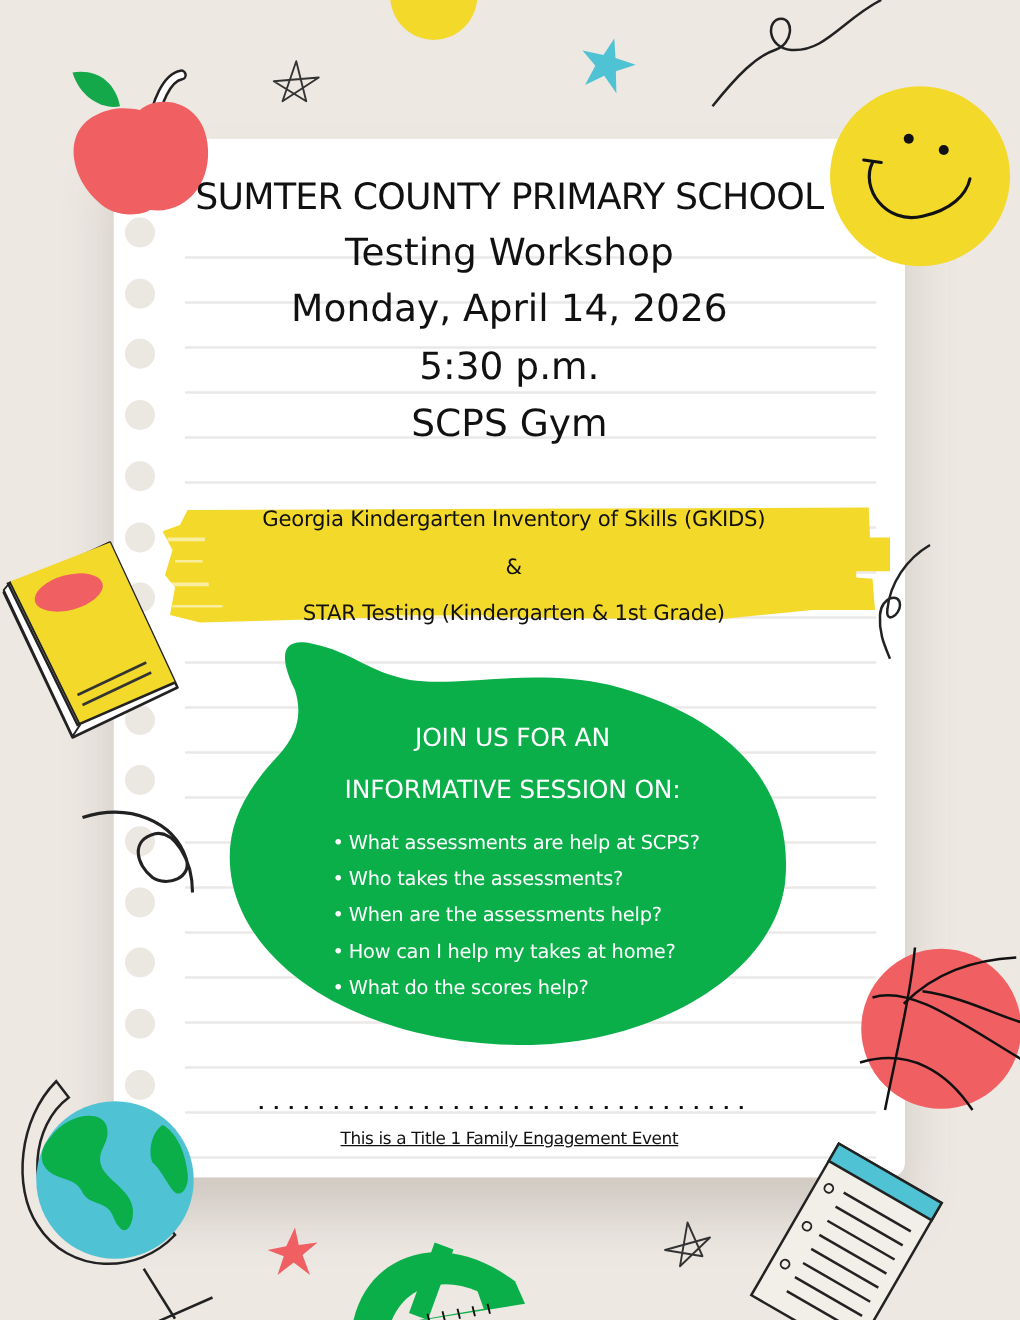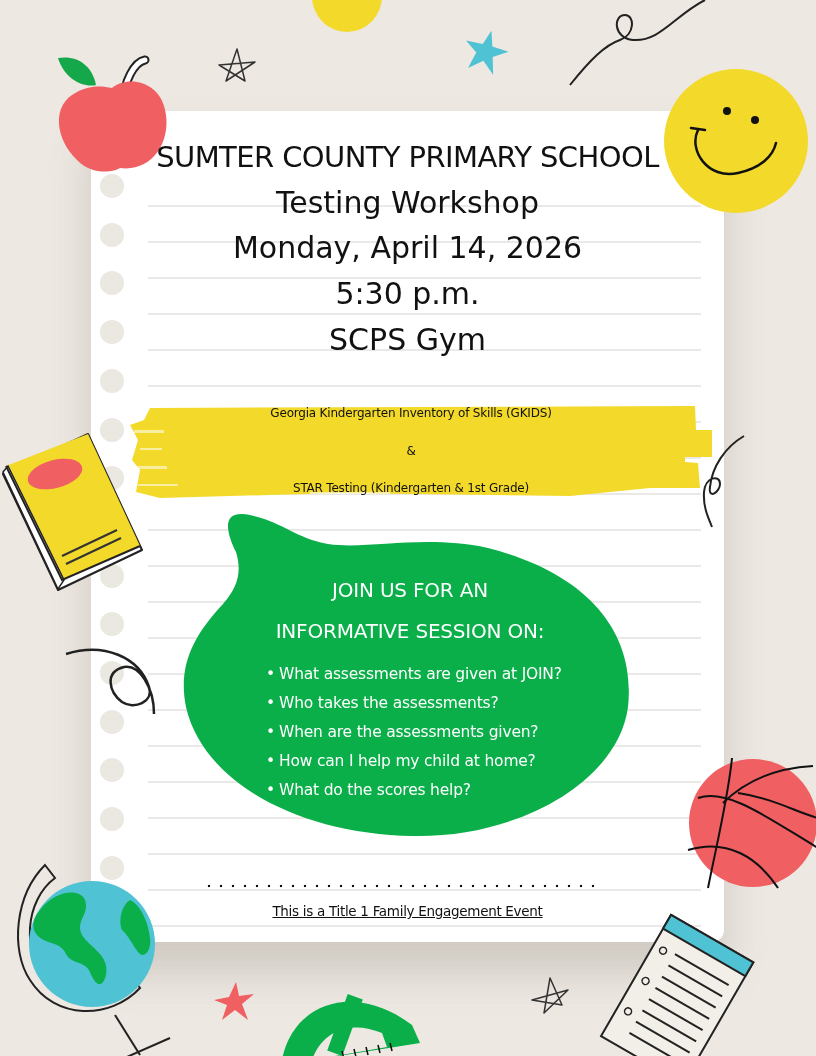--- a/index.html
+++ b/index.html
@@ -29,21 +29,21 @@
   .header .line { display: block; position: absolute; left: 0; right: 0; text-align: center; white-space: nowrap; }
   .title-1 { top: 140px; font-size: 29px; letter-spacing: -0.6px; }
   .title-2 { top: 185px; font-size: 30px; }
   .title-3 { top: 230px; font-size: 30px; }
   .title-4 { top: 276px; font-size: 30px; }
   .title-5 { top: 322px; font-size: 30px; }
 
   .brush { position: absolute; left: 130px; top: 400px; }
   .brush-text {
     position: absolute; left: 91px; width: 640px; text-align: center; color: #111;
-    font-size: 12px; white-space: nowrap; letter-spacing: -0.2px;
+    font-size: 17px; white-space: nowrap; letter-spacing: -0.2px;
   }
   .bubble { position: absolute; left: 178px; top: 512px; }
   .bubble-head {
     position: absolute; color: #fff; font-size: 20px; white-space: nowrap; text-align: center;
     left: 180px; width: 460px; letter-spacing: -0.2px;
   }
   .bullets {
     position: absolute; left: 266px; top: 662px; margin: 0; padding: 0; list-style: none;
   }
   .bullets li {
@@ -175,24 +175,24 @@
 <svg class="abs" style="left:64px;top:642px;" width="100" height="80" viewBox="0 0 100 80">
   <path d="M2,12 C40,0 75,15 85,45 C90,60 70,68 58,60 C45,50 40,30 60,25 C75,22 90,45 90,72" fill="none" stroke="#222" stroke-width="2.5"></path>
 </svg>
 
 <svg class="bubble" width="455" height="330" viewBox="0 0 455 330">
   <path d="M72,3 C40,-4 50,24 58,40 C64,60 60,75 45,92 C14,125 0,155 8,195 C25,270 120,322 235,324 C340,326 440,270 450,195 C458,120 410,62 310,36 C245,22 190,38 150,32 C115,25 105,10 72,3 Z" fill="#0aaf4a"></path>
 </svg>
 <div class="bubble-head" style="top:578px;">JOIN US FOR AN</div>
 <div class="bubble-head" style="top:619px;">INFORMATIVE SESSION ON:</div>
 <ul class="bullets" id="topics">
-    <li><span class="dot">•</span><span>What assessments are given at JOIN?</span></li>
+    <li><span class="dot">•</span><span>What assessments are help at SCPS?</span></li>
     <li><span class="dot">•</span><span>Who takes the assessments?</span></li>
-    <li><span class="dot">•</span><span>When are the assessments given?</span></li>
-    <li><span class="dot">•</span><span>How can I help my child at home?</span></li>
+    <li><span class="dot">•</span><span>When are the assessments help?</span></li>
+    <li><span class="dot">•</span><span>How can I help my takes at home?</span></li>
     <li><span class="dot">•</span><span>What do the scores help?</span></li>
   </ul>
 
 <div class="dots"></div>
 <div class="footer">This is a Title 1 Family Engagement Event</div>
 
 <svg class="abs" style="left:688px;top:758px;" width="130" height="130" viewBox="0 0 130 130">
   <circle cx="65" cy="65" r="64" fill="#f05f62"></circle>
   <path d="M44,0 C40,40 30,80 20,130" fill="none" stroke="#111" stroke-width="2"></path>
   <path d="M10,40 C40,30 80,60 130,90" fill="none" stroke="#111" stroke-width="2"></path>

